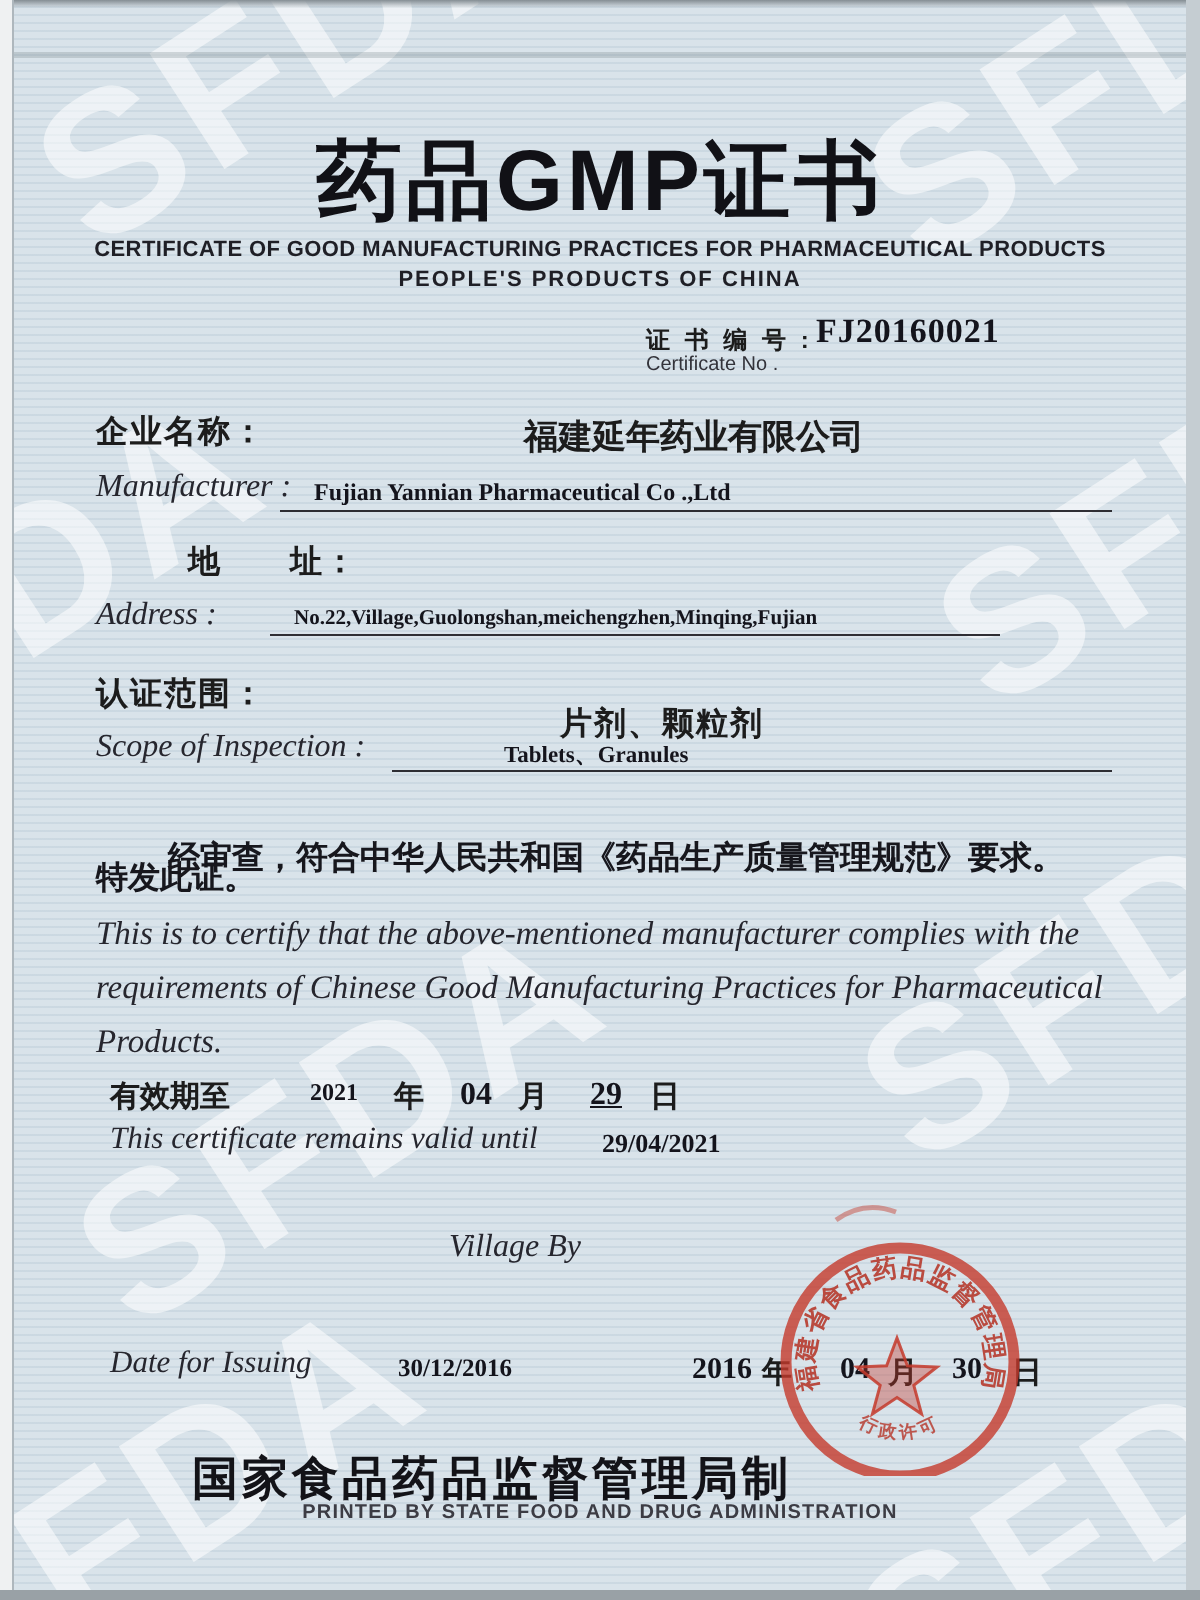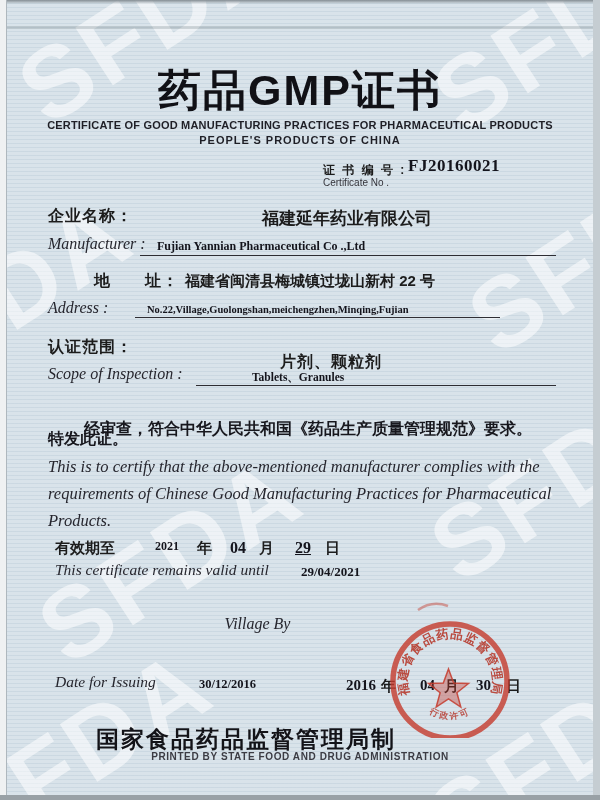--- a/index.html
+++ b/index.html
@@ -102,21 +102,20 @@
   <div class="t en-bv certno-val">FJ20160021</div>
   <div class="t certno-en">Certificate No .</div>
 
   <div class="t cn-b lbl-cn man-cn-l">企业名称：</div>
   <div class="t cn-b man-cn-v">福建延年药业有限公司</div>
   <div class="t en-i lbl-en man-en-l">Manufacturer :</div>
   <div class="t en-bv man-en-v">Fujian Yannian Pharmaceutical Co .,Ltd</div>
   <div class="uline ul-man"></div>
 
   <div class="t cn-b lbl-cn adr-cn-l">地　　址：</div>
-  <div class="t cn-b adr-cn-v">福建省闽清县梅城镇过垅山新村 22 号</div>
   <div class="t en-i lbl-en adr-en-l">Address :</div>
   <div class="t en-bv adr-en-v">No.22,Village,Guolongshan,meichengzhen,Minqing,Fujian</div>
   <div class="uline ul-adr"></div>
 
   <div class="t cn-b lbl-cn scp-cn-l">认证范围：</div>
   <div class="t cn-b scp-cn-v">片剂、颗粒剂</div>
   <div class="t en-i lbl-en scp-en-l">Scope of Inspection :</div>
   <div class="t en-bv scp-en-v">Tablets、Granules</div>
   <div class="uline ul-scp"></div>
 

